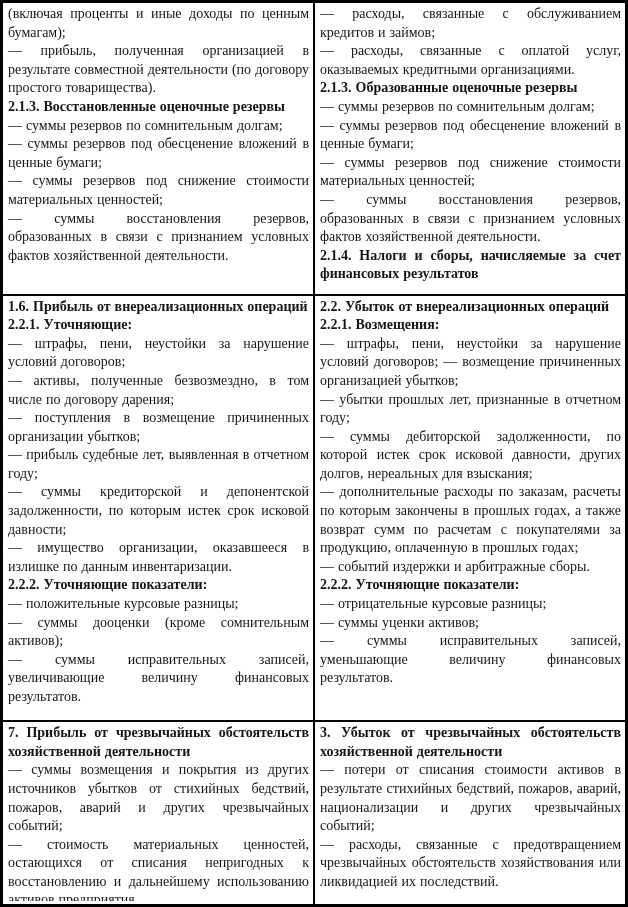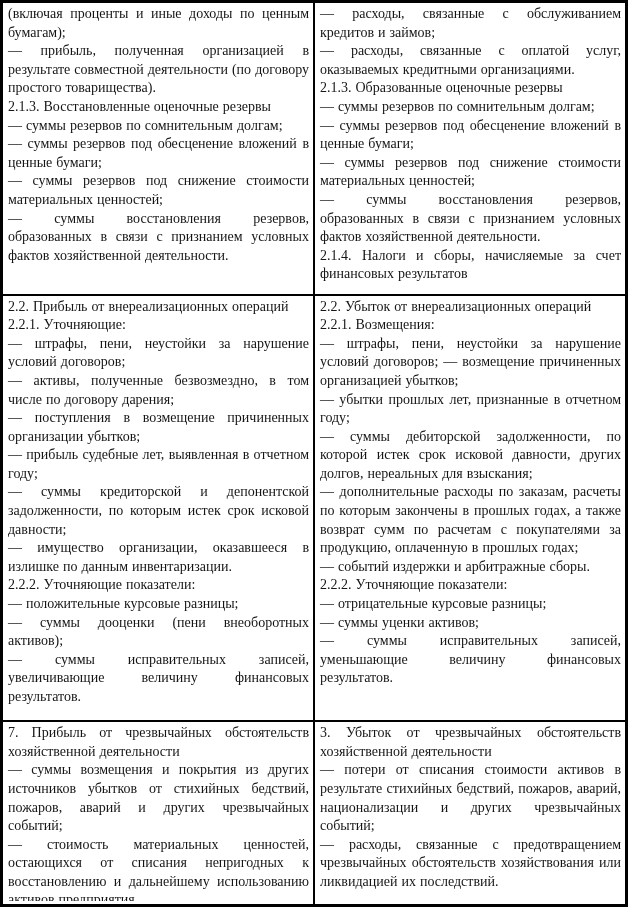--- a/index.html
+++ b/index.html
@@ -38,21 +38,21 @@
   .para {
     margin: 0;
     font-size: 14px;
     line-height: 18.6px;
     text-align: justify;
     hyphens: auto;
     -webkit-hyphens: auto;
     word-spacing: 0.5px;
   }
   .para.bold {
-    font-weight: normal;
+    font-weight: bold;
   }
 </style>
 </head>
 <body>
 
 <table class="doc-table">
   <tbody>
     <tr class="row-1">
       <td>
         <div class="cell-inner">
@@ -74,31 +74,31 @@
             <p class="para">— суммы резервов под обесценение вложений в ценные бумаги;</p>
             <p class="para">— суммы резервов под снижение стоимости материальных ценностей;</p>
             <p class="para">— суммы восстановления резервов, образованных в связи с признанием условных фактов хозяйственной деятельности.</p>
             <p class="para bold">2.1.4. Налоги и сборы, начисляемые за счет финансовых результатов</p>
           </div>
       </td>
     </tr>
     <tr class="row-2">
       <td>
         <div class="cell-inner">
-            <p class="para bold">2.2. Прибыль от внереализационных операций</p>
+            <p class="para bold">1.6. Прибыль от внереализационных операций</p>
             <p class="para bold">2.2.1. Уточняющие:</p>
             <p class="para">— штрафы, пени, неустойки за нарушение условий договоров;</p>
             <p class="para">— активы, полученные безвозмездно, в том числе по договору дарения;</p>
             <p class="para">— поступления в возмещение причиненных организации убытков;</p>
             <p class="para">— прибыль судебные лет, выявленная в отчетном году;</p>
             <p class="para">— суммы кредиторской и депонентской задолженности, по которым истек срок исковой давности;</p>
             <p class="para">— имущество организации, оказавшееся в излишке по данным инвентаризации.</p>
             <p class="para bold">2.2.2. Уточняющие показатели:</p>
             <p class="para">— положительные курсовые разницы;</p>
-            <p class="para">— суммы дооценки (пени внеоборотных активов);</p>
+            <p class="para">— суммы дооценки (кроме сомнительным активов);</p>
             <p class="para">— суммы исправительных записей, увеличивающие величину финансовых результатов.</p>
           </div>
       </td>
       <td>
         <div class="cell-inner">
             <p class="para bold">2.2. Убыток от внереализационных операций</p>
             <p class="para bold">2.2.1. Возмещения:</p>
             <p class="para">— штрафы, пени, неустойки за нарушение условий договоров; — возмещение причиненных организацией убытков;</p>
             <p class="para">— убытки прошлых лет, признанные в отчетном году;</p>
             <p class="para">— суммы дебиторской задолженности, по которой истек срок исковой давности, других долгов, нереальных для взыскания;</p>

